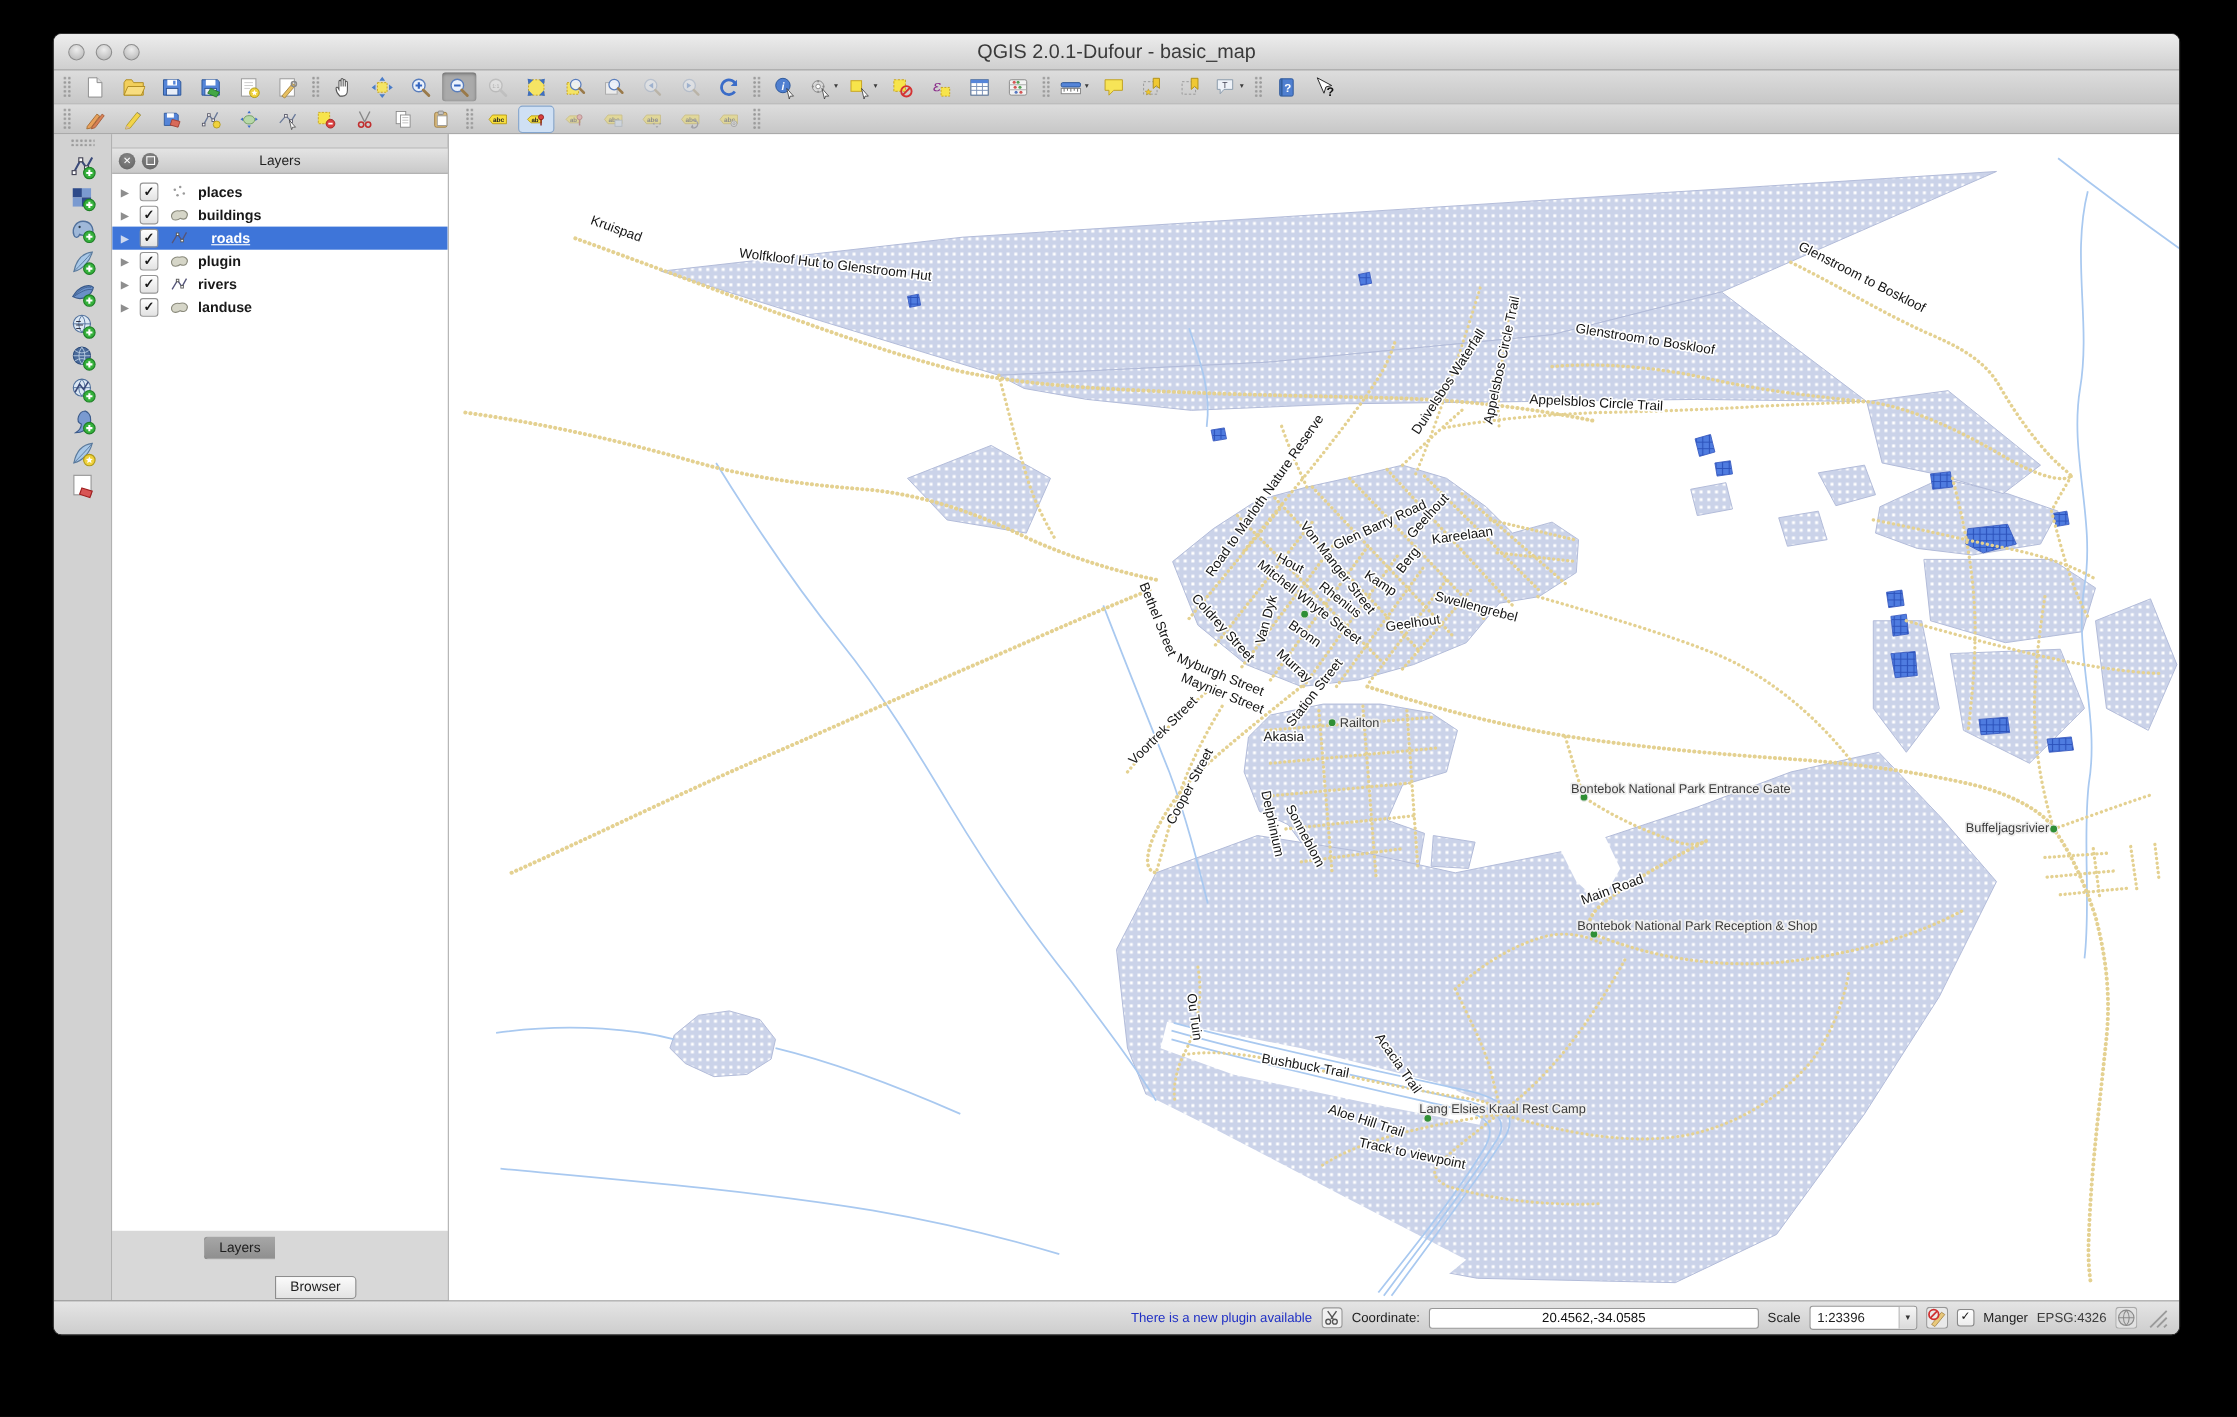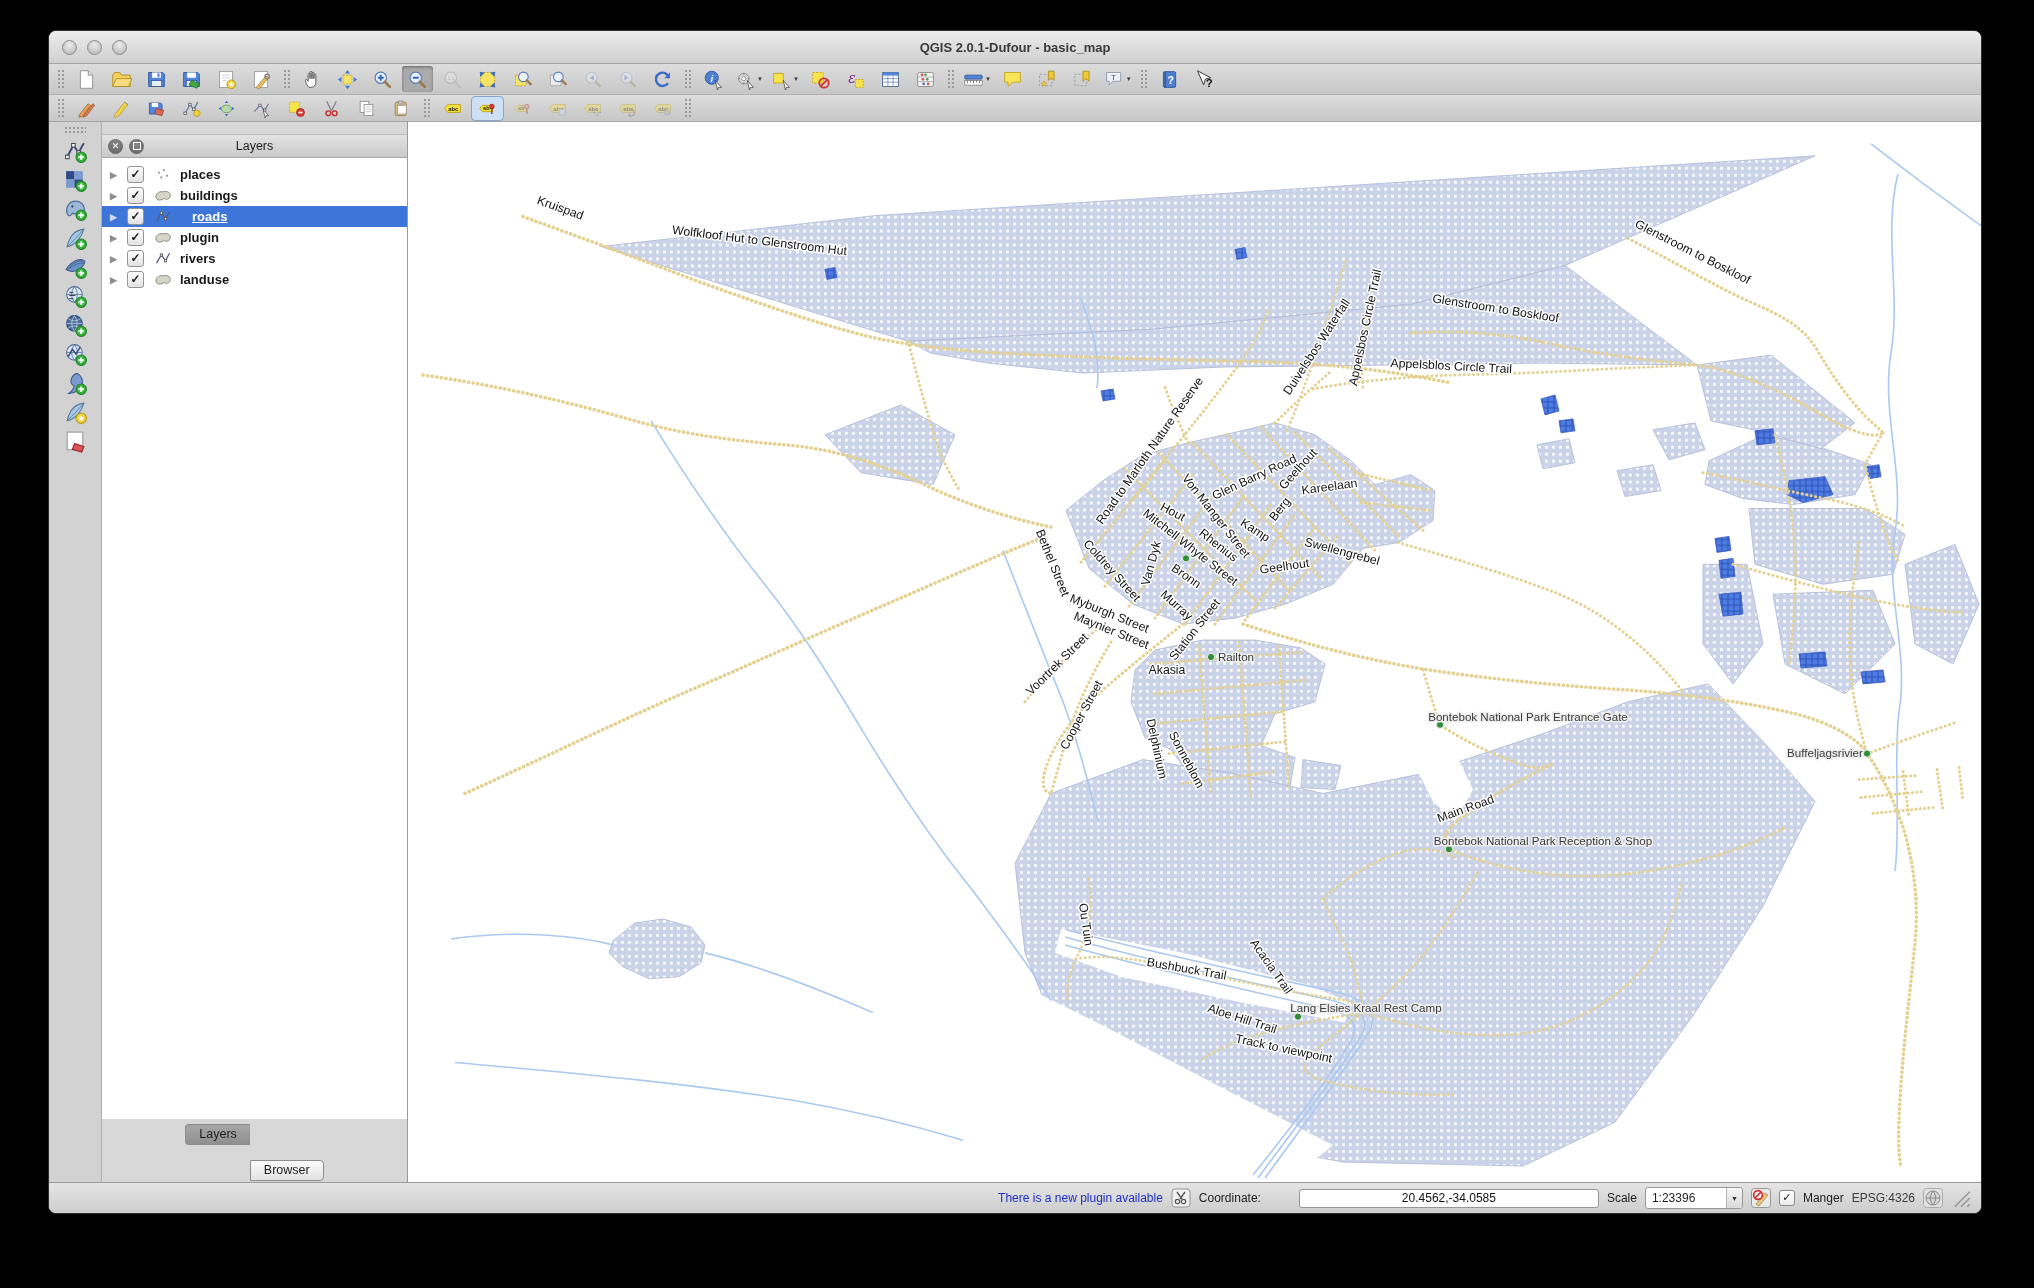--- a/index.html
+++ b/index.html
@@ -6,21 +6,21 @@
     font-family:"Liberation Sans",sans-serif;-webkit-font-smoothing:antialiased;}
   .window{position:absolute;left:48px;top:30px;width:1932px;height:1182px;background:#d4d4d4;
     border-radius:8px;border:1px solid #2e2e2e;box-shadow:0 22px 70px rgba(0,0,0,.75);
     display:flex;flex-direction:column;overflow:hidden;}
   
   .titlebar{height:32px;background:linear-gradient(#ededed,#cfcfcf);border-bottom:1px solid #a2a2a2;
     position:relative;display:flex;align-items:center;justify-content:center;flex:0 0 auto;}
   .lights{position:absolute;left:13px;top:0;height:100%;display:flex;align-items:center;gap:10px;}
   .light{width:15px;height:15px;border-radius:50%;background:radial-gradient(circle at 50% 32%,#ededed,#b2b2b2);
     border:1px solid #8d8d8d;box-sizing:border-box;}
-  .title{font-size:13px;color:#3a3a3a;font-weight:700;}
+  .title{font-size:18px;color:#3a3a3a;font-weight:400;}
   
   .toolbar{display:flex;align-items:center;padding:0 4px;background:linear-gradient(#dddddd,#c7c7c7);flex:0 0 auto;}
   .row1{height:30px;border-bottom:1px solid #b2b2b2;}
   .row2{height:26px;border-bottom:1px solid #a6a6a6;}
   .tbtn{height:26px;min-width:27px;padding:0 2px;display:flex;align-items:center;justify-content:center;
     border-radius:3px;margin:0 2px;position:relative;}
   .row2 .tbtn{height:23px;}
   .tbtn svg{width:21px;height:21px;display:block;}
   .row2 .tbtn svg{width:19px;height:19px;}
   .tbtn.active{background:#aaaaaa;box-shadow:inset 0 1px 3px rgba(0,0,0,.4);}
@@ -70,21 +70,21 @@
     paint-order:stroke;stroke-linejoin:round;text-anchor:middle;}
   text.mplace{font:11.6px "Liberation Sans",sans-serif;fill:#3c3c3c;stroke:#eeeeee;stroke-width:3.2px;
     paint-order:stroke;stroke-linejoin:round;text-anchor:middle;}
   
   .statusbar{height:30px;background:linear-gradient(#e5e5e5,#cdcdcd);border-top:1px solid #9a9a9a;
     display:flex;align-items:center;gap:8px;padding:0 10px;font-size:12px;color:#1f1f1f;flex:0 0 auto;}
   .plugin-link{color:#1f2fc4;margin-left:auto;cursor:pointer;}
   .sb-icon{width:20px;height:20px;display:flex;}
   .sb-icon svg{width:20px;height:20px;}
   .coord-input{width:300px;height:19px;text-align:center;font-size:12px;font-family:"Liberation Sans",sans-serif;
-    border:1px solid #979797;border-radius:3px;background:#fff;color:#111;box-sizing:border-box;margin-left:30px;}
+    border:1px solid #979797;border-radius:3px;background:#fff;color:#111;box-sizing:border-box;}
   .scale-combo{width:96px;height:20px;border:1px solid #979797;border-radius:3px;background:#fff;
     display:flex;align-items:center;font-size:12px;overflow:hidden;}
   .scale-combo .val{padding-left:6px;flex:1;}
   .dd2{width:15px;align-self:stretch;border-left:1px solid #b5b5b5;background:linear-gradient(#f6f6f6,#dadada);
     display:flex;align-items:center;justify-content:center;font-size:7px;color:#333;}
   .sb-chk{width:14px;height:14px;border:1px solid #8a8a8a;border-radius:3px;background:linear-gradient(#ffffff,#ededed);
     font-size:11px;line-height:13px;text-align:center;color:#111;}
   .crs{color:#3c3c3c;}
 </style>
 </head>

